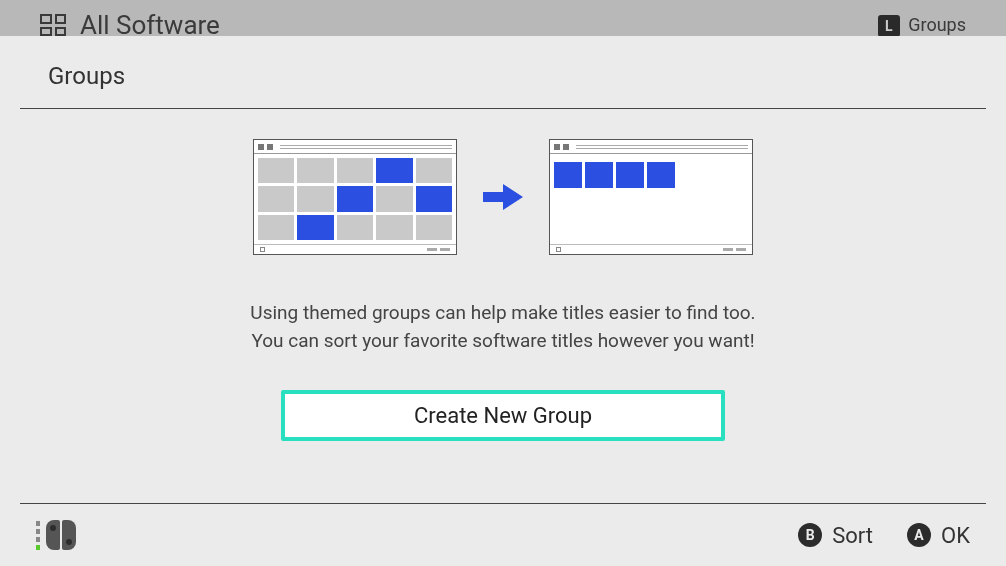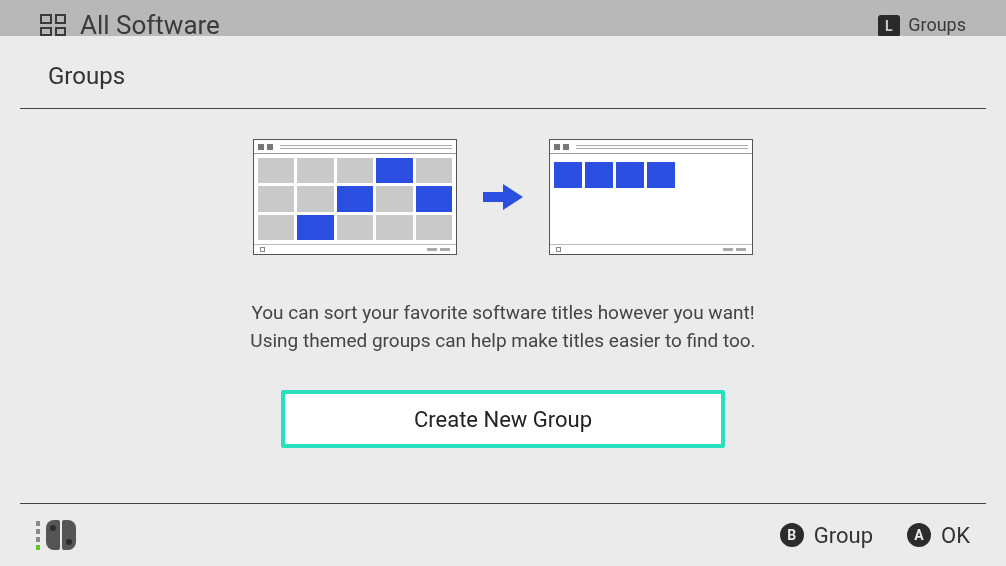--- a/index.html
+++ b/index.html
@@ -61,21 +61,21 @@
   .mw-foot .d { width:5px; height:5px; border:1px solid #888; }
   .mw-foot .r { display:flex; gap:3px; }
   .mw-foot .r span { width:10px; height:3px; background:#aaa; display:block; }
 
   .arrow { color:#2b4fe0; }
   .arrow svg { width:40px; height:30px; display:block; }
 
   .desc { text-align:center; color:#444; font-size:19px; line-height:1.45; margin-top:44px; }
 
   .create-btn {
-    margin-top:36px; width:444px; height:58px; background:#fff;
+    margin-top:36px; width:444px; height:51px; background:#fff;
     border:4px solid #28e0c0; color:#222; font-size:22px;
     display:flex; align-items:center; justify-content:center; cursor:pointer;
     border-radius:2px;
   }
 
   .hr-bottom { position:absolute; left:20px; right:20px; bottom:62px; height:1px; background:#333; opacity:.9; }
 
   .footer {
     position:absolute; left:0; right:0; bottom:0; height:62px;
     display:flex; align-items:center; justify-content:space-between; padding:0 36px;
@@ -189,22 +189,22 @@
             <span class="r">
               <span></span>
               <span></span>
             </span>
           </div>
       </div>
 
     </div>
 
     <div class="desc">
+      <div>Using themed groups can help make titles easier to find too.</div>
       <div>You can sort your favorite software titles however you want!</div>
-      <div>Using themed groups can help make titles easier to find too.</div>
     </div>
 
     <div class="create-btn">
       <span>Create New Group</span>
     </div>
   </div>
 
   <div class="hr-bottom"></div>
 
   <div class="footer">
@@ -216,21 +216,21 @@
           <div class="on"></div>
         </div>
       <div class="jc-pair">
           <div class="jc l"></div>
           <div class="jc r"></div>
         </div>
     </div>
     <div class="foot-actions">
       <div class="grp">
         <span class="circle-key">B</span>
-        <span>Group</span>
+        <span>Sort</span>
       </div>
       <div class="grp">
         <span class="circle-key">A</span>
         <span>OK</span>
       </div>
     </div>
   </div>
 </div>
 
 </body></html>

